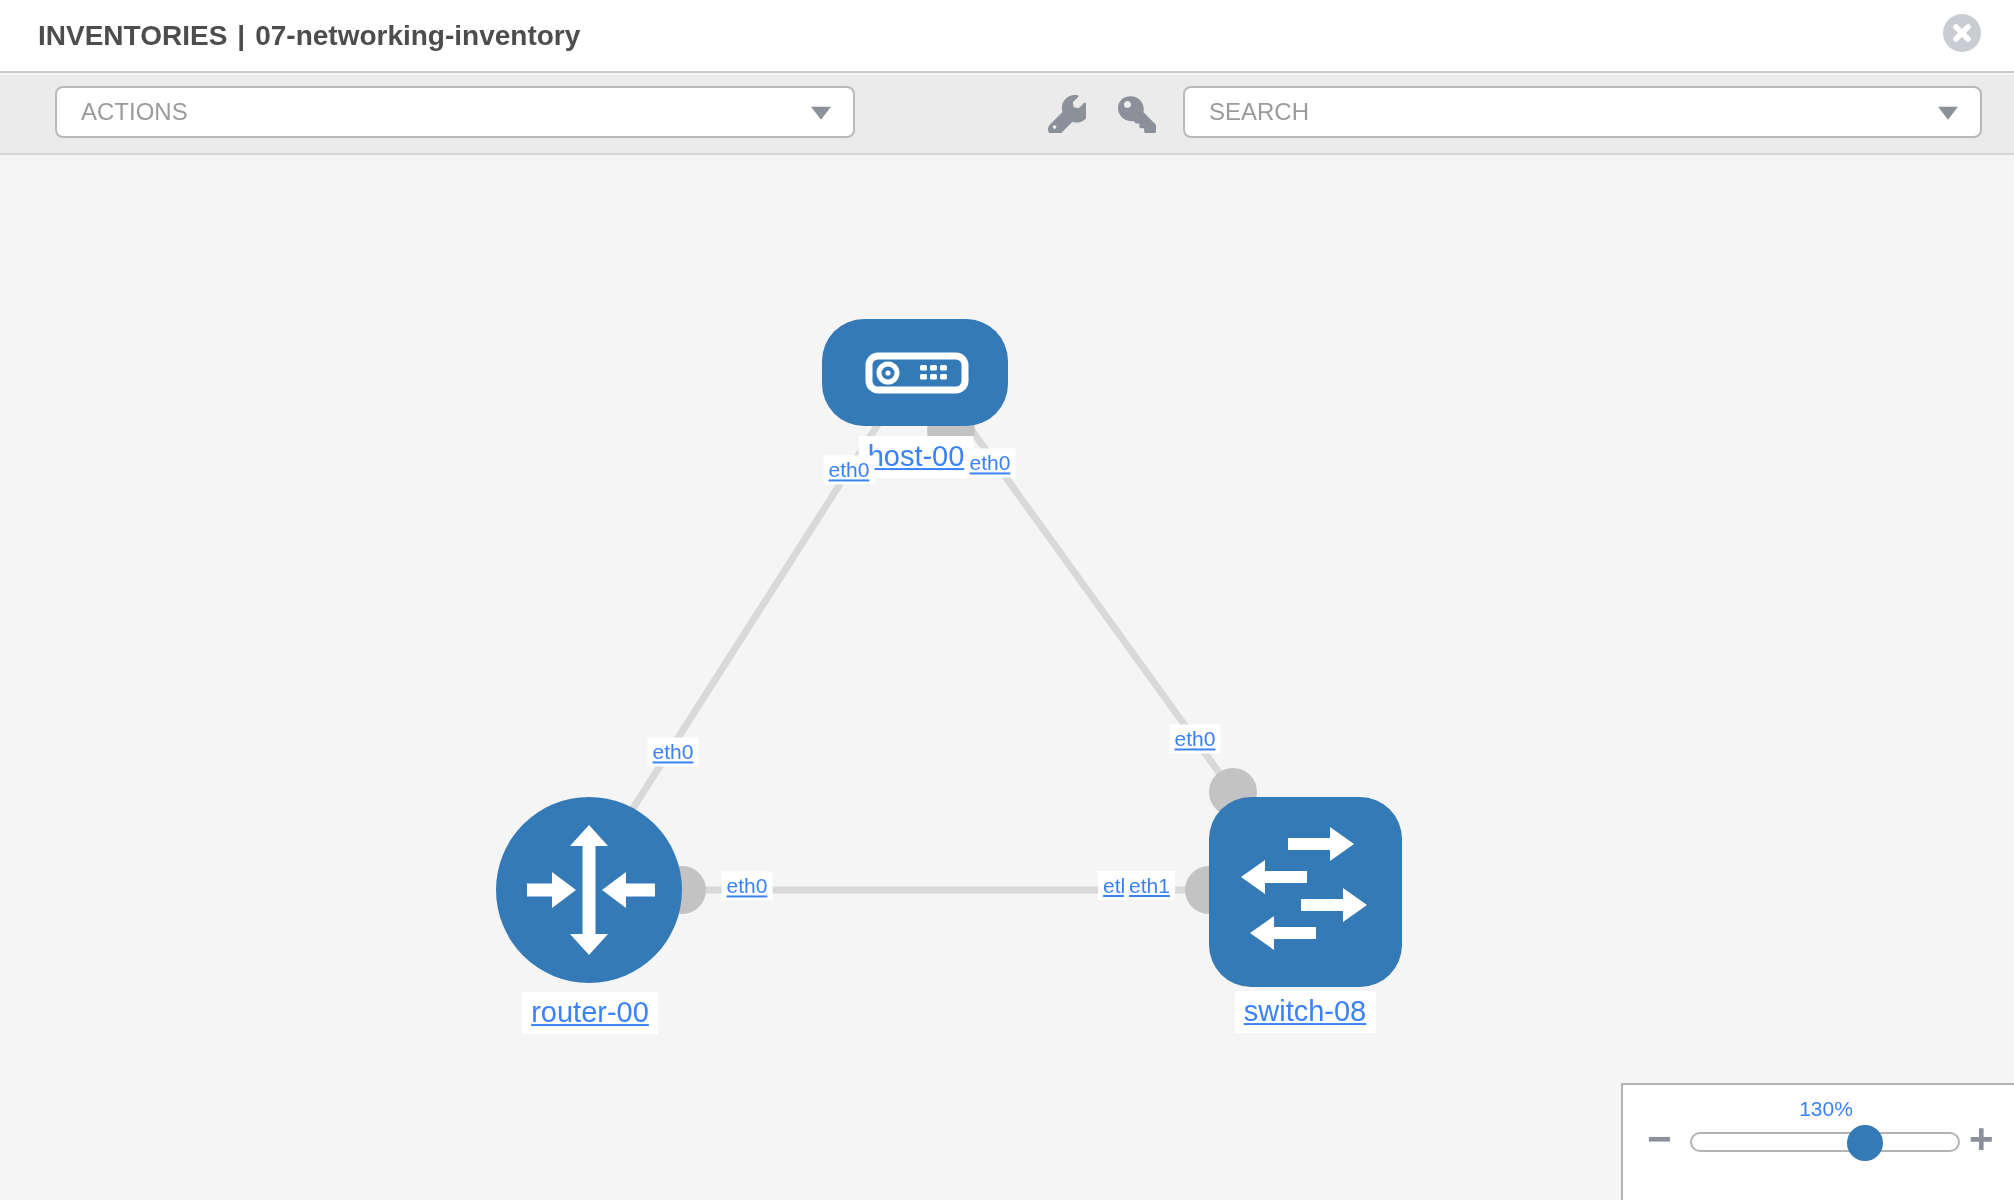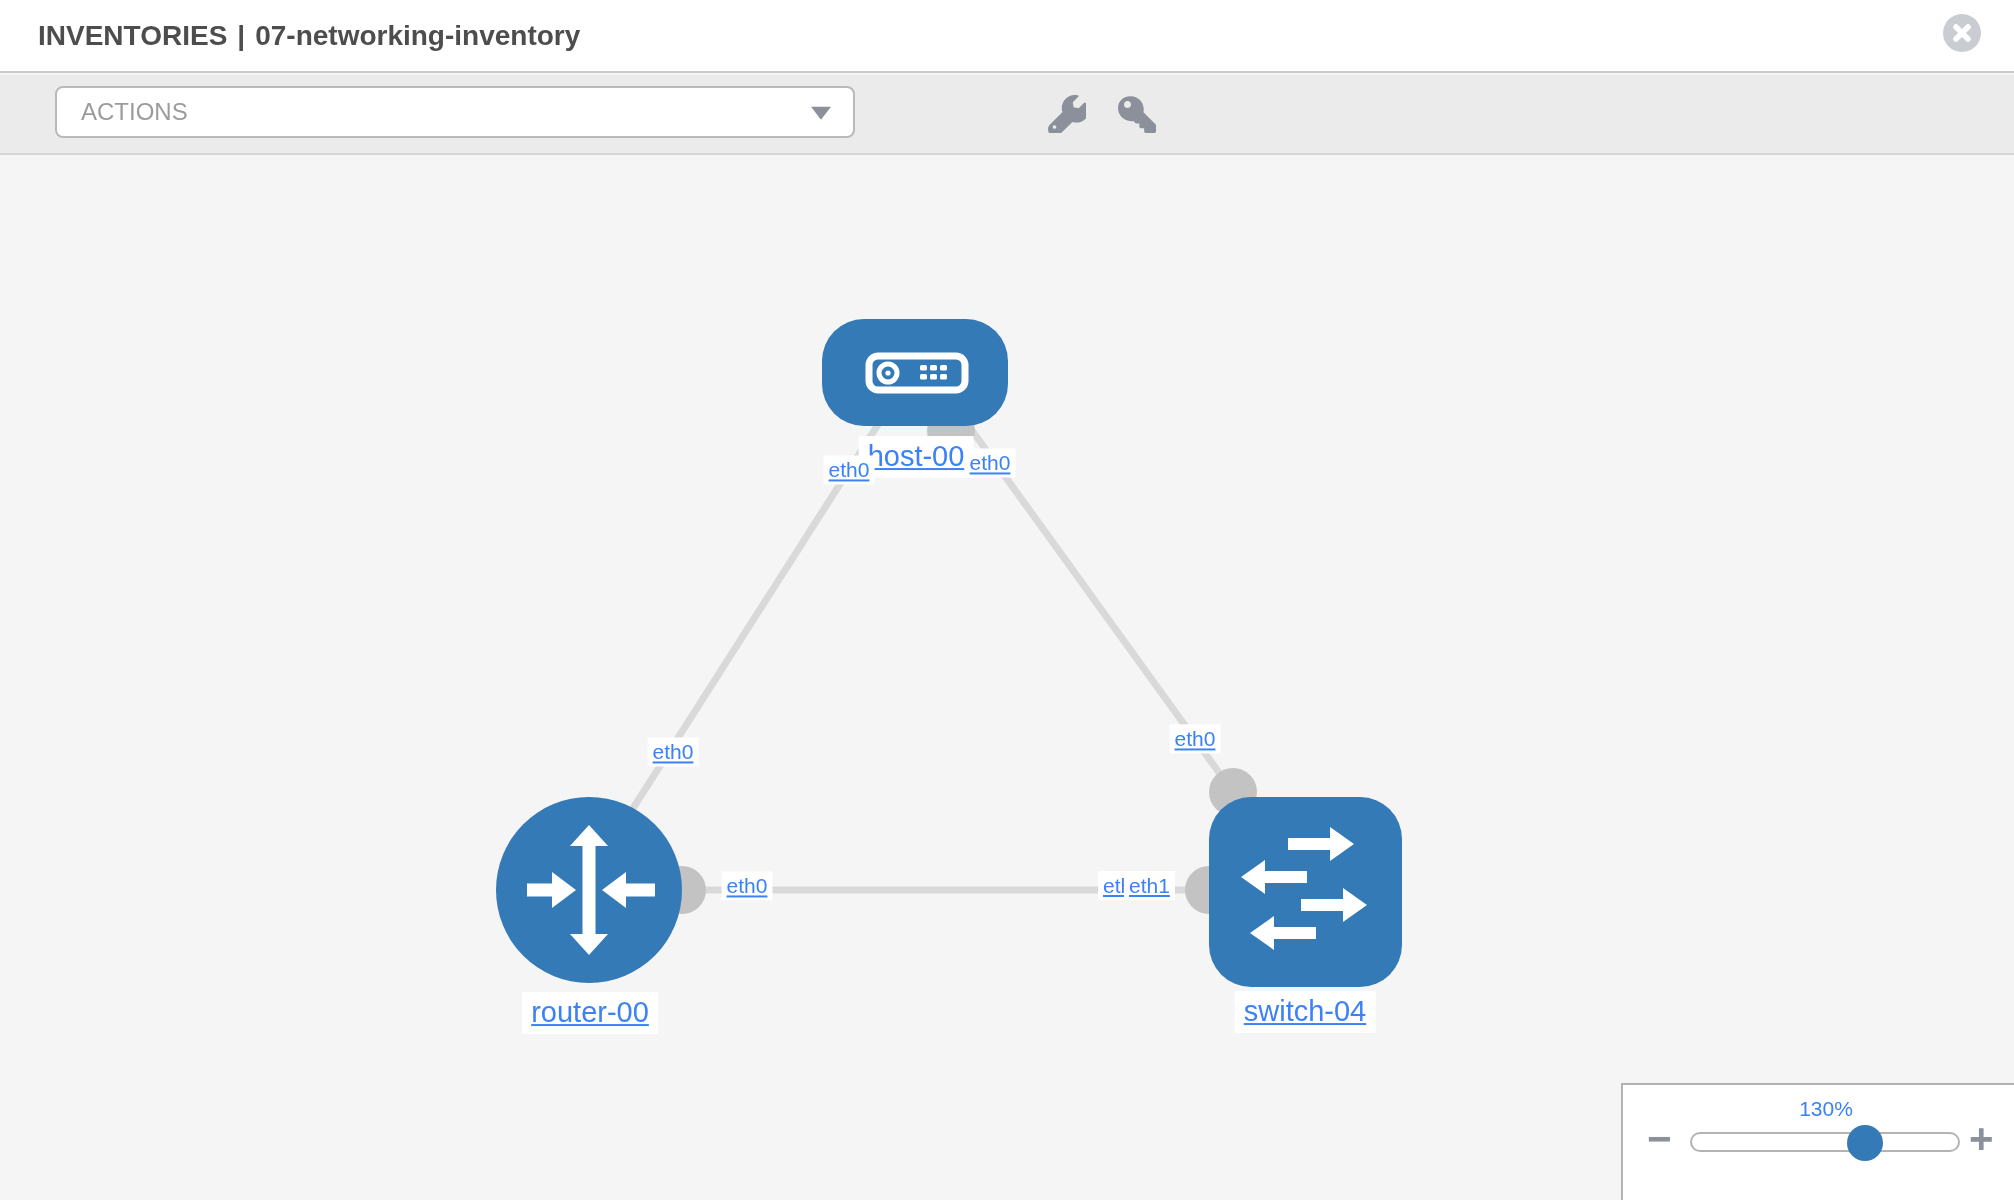--- a/index.html
+++ b/index.html
@@ -88,20 +88,24 @@
     </button>
 
     <button class="tool-icon key">
       <svg viewBox="0 0 512 512">
         <g transform="translate(512,0) scale(-1,1)">
           <path d="M512 176.001C512 273.203 433.202 352 336 352c-11.22 0-22.19-1.062-32.827-3.069l-24.012 27.014A23.999 23.999 0 0 1 261.223 384H224v40c0 13.255-10.745 24-24 24h-40v40c0 13.255-10.745 24-24 24H24c-13.255 0-24-10.745-24-24v-78.059c0-6.365 2.529-12.47 7.029-16.971l161.802-161.802C166.062 214.19 165 203.22 165 192c0-97.202 78.798-176.001 175.999-176C438.235 16.001 512 78.799 512 176.001zM336 128c0 26.51 21.49 48 48 48s48-21.49 48-48-21.49-48-48-48-48 21.49-48 48z"></path>
         </g>
       </svg>
     </button>
 
+    <div class="select search">
+      <span>SEARCH</span>
+      <span class="caret"></span>
+    </div>
   </div>
 
   <div class="canvas">
     <svg class="topo" width="2014" height="1045" viewBox="0 155 2014 1045">
 
       <line x1="900" y1="390" x2="600" y2="860" stroke="#d9d9d9" stroke-width="7"></line>
       <line x1="950" y1="400" x2="1233" y2="792" stroke="#d9d9d9" stroke-width="7"></line>
       <line x1="682" y1="890" x2="1209" y2="890" stroke="#d9d9d9" stroke-width="7"></line>
 
       <circle cx="951" cy="431" r="24" fill="#c3c3c3"></circle>
@@ -147,21 +151,21 @@
           <rect x="1301" y="899" width="42" height="12"></rect>
           <polygon points="1367,905 1343,888 1343,922"></polygon>
           <rect x="1274" y="927" width="42" height="12"></rect>
           <polygon points="1250,933 1274,916 1274,950"></polygon>
         </g>
       </g>
     </svg>
 
     <div class="lbl node" style="left:916px; top:302px;">host-00</div>
     <div class="lbl node" style="left:590px; top:858px;">router-00</div>
-    <div class="lbl node" style="left:1305px; top:857px;">switch-04</div>
+    <div class="lbl node" style="left:1305px; top:857px;">switch-08</div>
 
     <div class="lbl if" style="left:849px;  top:315px;">eth0</div>
     <div class="lbl if" style="left:673px;  top:597px;">eth0</div>
     <div class="lbl if" style="left:990px;  top:308px;">eth0</div>
     <div class="lbl if" style="left:1195px; top:584px;">eth0</div>
     <div class="lbl if" style="left:747px;  top:731px;">eth0</div>
 
     <div class="lbl if fixed" style="left:1098px; top:716px; z-index:1;">eth0</div>
     <div class="lbl if fixed" style="left:1124px; top:716px; z-index:2;">eth1</div>
   </div>

